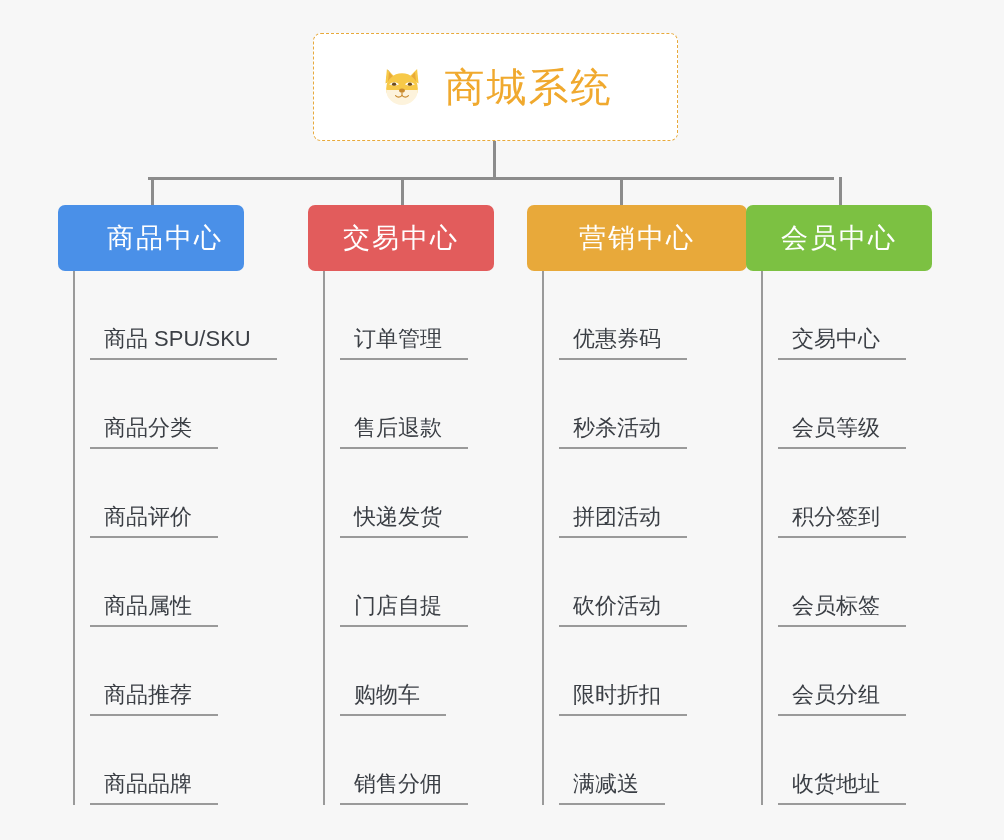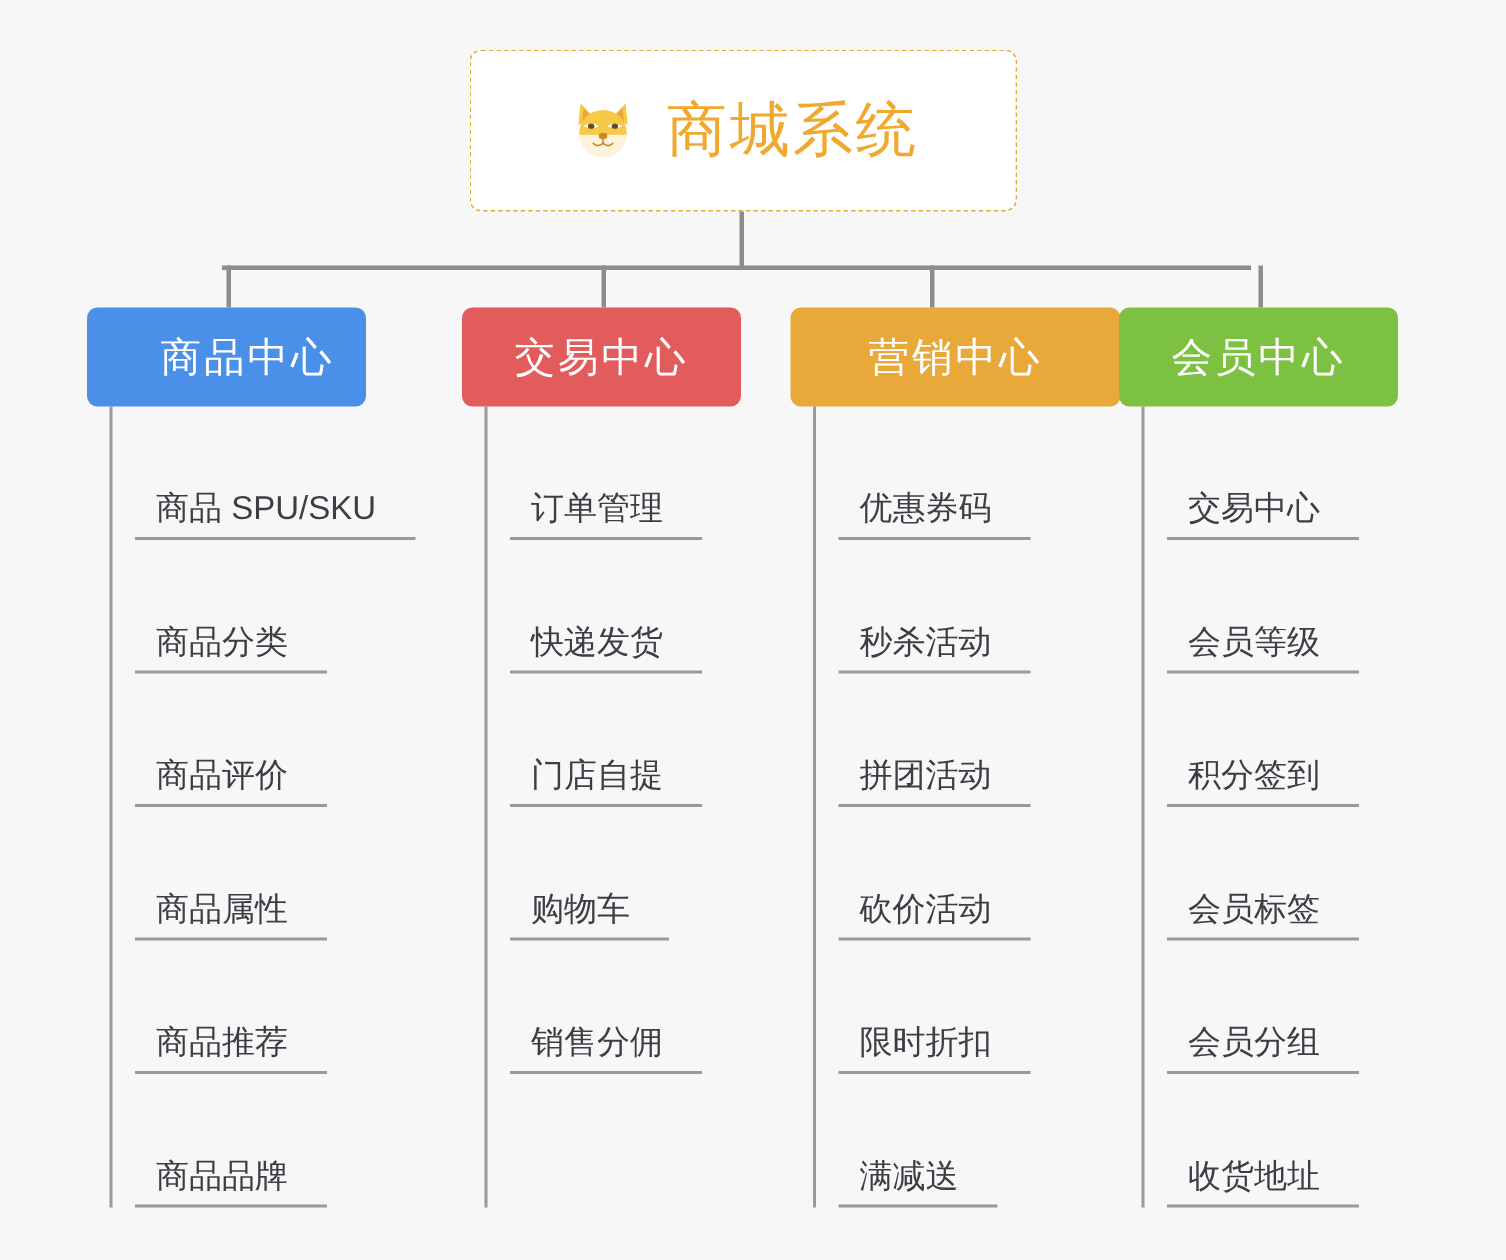--- a/index.html
+++ b/index.html
@@ -171,20 +171,23 @@
     <div class="col-drop" style="left:93px;"></div>
     <div class="cat-header" style="background:#e25c5c;">
       <span>交易中心</span>
     </div>
     <div class="leaf-wrap">
       <div class="spine" style="height:534px;"></div>
       <div class="leaf">
           <span class="leaf-text">订单管理</span>
         </div>
       <div class="leaf">
+          <span class="leaf-text">售后退款</span>
+        </div>
+      <div class="leaf">
           <span class="leaf-text">快递发货</span>
         </div>
       <div class="leaf">
           <span class="leaf-text">门店自提</span>
         </div>
       <div class="leaf">
           <span class="leaf-text">购物车</span>
         </div>
       <div class="leaf">
           <span class="leaf-text">销售分佣</span>

